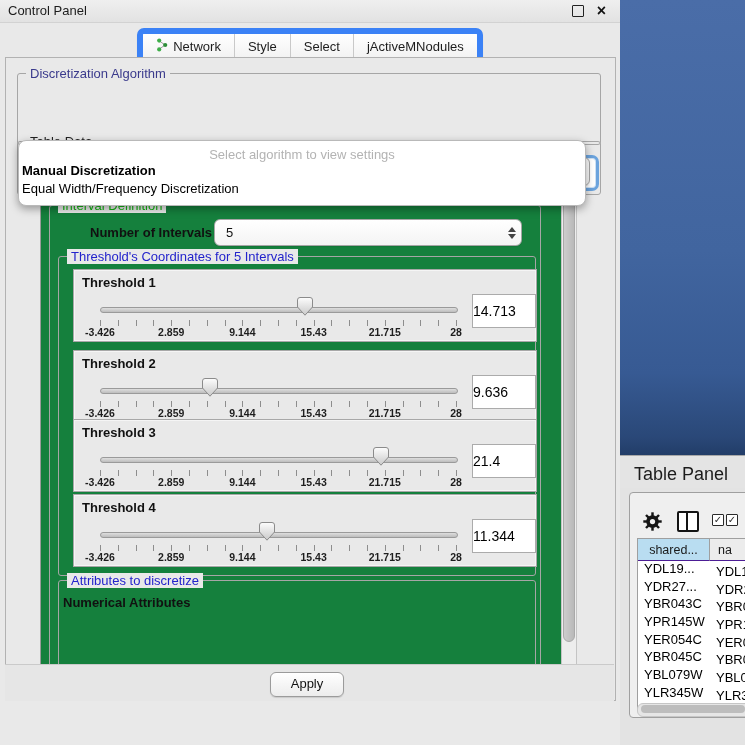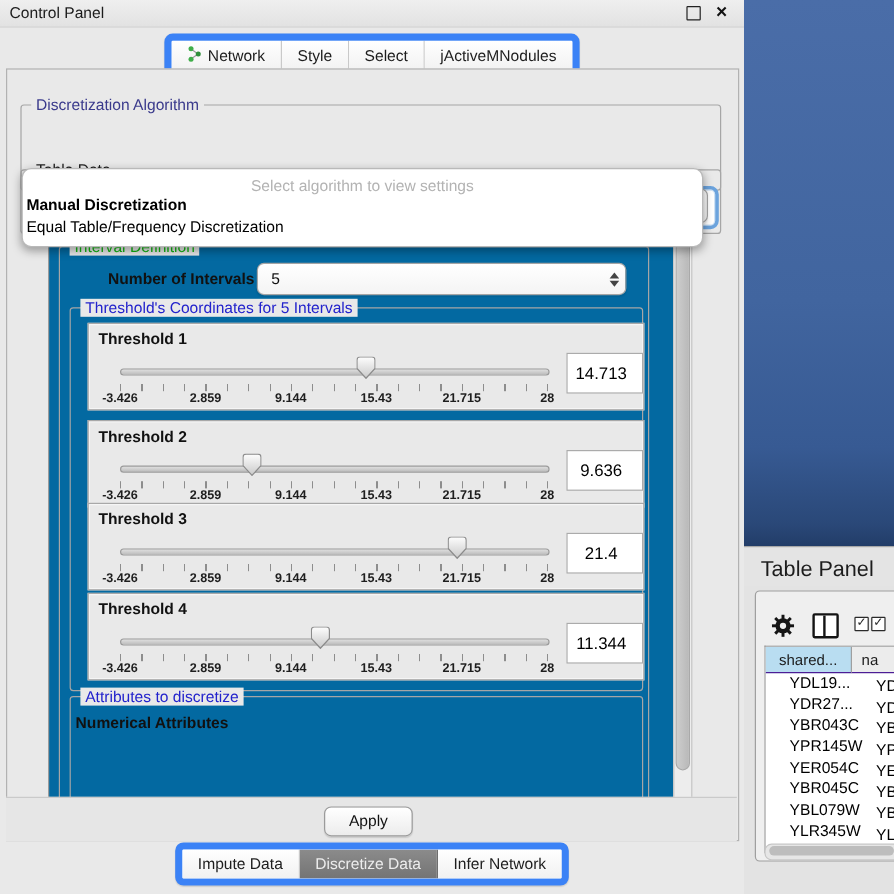--- a/index.html
+++ b/index.html
@@ -35,35 +35,35 @@
   .stepper .dn{width:0;height:0;border-left:4px solid transparent;border-right:4px solid transparent;border-top:5px solid #444;}
 
   
   #algo-ring{position:absolute;left:549px;top:97px;width:38px;height:30px;border:3px solid #6ba3dd;border-radius:7px;background:#fff;box-shadow:inset 0 0 0 1px #cfe2f5;}
   #algo-popup{position:absolute;left:12px;top:82px;width:566px;height:64px;background:#fff;border:1px solid #b9b9b9;border-radius:8px;box-shadow:0 3px 8px rgba(0,0,0,.35);z-index:5;}
   #algo-placeholder{position:absolute;left:0;top:6px;width:100%;text-align:center;font-size:13px;color:#b3b3b3;}
   .algo-item{position:absolute;left:3px;font-size:13px;color:#000;}
   .algo-item.b{font-weight:bold;}
 
   
-  #scrollpane{position:absolute;left:40px;top:196px;width:520px;height:468px;border:1px solid #9b9b9b;background:#0369a1;overflow:hidden;}
+  #scrollpane{position:absolute;left:40px;top:196px;width:520px;height:468px;border:1px solid #9b9b9b;background:#15803d;overflow:hidden;}
   #v-scrollbar{position:absolute;left:561px;top:196px;width:14px;height:468px;background:#ededed;border:1px solid #c4c4c4;}
   #v-thumb{position:absolute;left:1px;top:3px;width:10px;height:440px;background:linear-gradient(90deg,#cdcdcd,#b9b9b9);border-radius:6px;border:1px solid #a9a9a9;}
 
   
   .thr{position:absolute;left:14px;width:462px;height:71px;border:1px solid #a8a8a8;background:#e9e9e9;box-shadow:inset 0 0 0 1px #f5f5f5;}
   .thr .tlabel{position:absolute;left:8px;top:5px;font-size:13px;font-weight:bold;color:#111;}
   .thr .track{position:absolute;left:26px;top:37px;width:356px;height:4px;background:linear-gradient(#dedede,#bdbdbd);border:1px solid #9a9a9a;border-radius:3px;}
   .thr .thumbzone{position:absolute;left:26px;top:27px;width:356px;height:22px;}
   .thr .thumb{position:absolute;top:0;transform:translateX(-50%);}
   .thr .ticks{position:absolute;left:26px;top:50px;width:357px;height:6px;
         background:repeating-linear-gradient(90deg,#8d8d8d 0,#8d8d8d 1px,transparent 1px,transparent 17.8px);}
   .thr .scale{position:absolute;left:26px;top:56px;width:356px;height:12px;}
   .thr .scale span{position:absolute;transform:translateX(-50%);font-size:10.5px;font-weight:bold;color:#1e1e1e;white-space:nowrap;}
-  .thr .vbox{position:absolute;left:398px;top:24px;width:56px;height:32px;background:#fff;border:1px solid #ababab;font-size:14px;color:#000;text-align:center;line-height:32px;padding-right:6px;}
+  .thr .vbox{position:absolute;left:398px;top:24px;width:56px;height:32px;background:#fff;border:1px solid #ababab;font-size:14px;color:#000;text-align:left;line-height:32px;padding-right:6px;}
 
   
   #apply-strip{position:absolute;left:5px;top:664px;width:609px;height:36px;background:#e6e6e6;border-top:1px solid #cacaca;}
   #apply-btn{position:absolute;left:265px;top:7px;width:72px;height:23px;background:linear-gradient(#ffffff,#ececec);border:1px solid #9b9b9b;border-radius:6px;font-size:13px;color:#111;text-align:center;line-height:22px;box-shadow:0 1px 1px rgba(0,0,0,.12);}
 
   
   #right-top{position:absolute;left:620px;top:0;width:125px;height:455px;
      background:linear-gradient(180deg,#4a6da8 0%,#41659f 55%,#375a93 82%,#2a4878 96%,#223d68 100%);}
 
   #table-panel-strip{position:absolute;left:620px;top:455px;width:125px;height:33px;background:#e4e4e4;border-top:1px solid #a8a8a8;}
@@ -76,21 +76,21 @@
   .cb{position:absolute;top:21px;width:10px;height:10px;border:1.5px solid #2a2a2a;border-radius:1px;font-size:10px;line-height:10px;text-align:center;color:#2a2a2a;background:#fff;}
   #cb1{left:82px;}
   #cb2{left:96px;}
 
   #tp-table{position:absolute;left:7px;top:45px;width:113px;height:172px;background:#fff;border:1px solid #9f9f9f;border-bottom:none;overflow:hidden;}
   .th-cell{position:absolute;top:0;height:22px;font-size:12.5px;color:#1a1a1a;line-height:22px;border-right:1px solid #9f9f9f;border-bottom:1px solid #4c1d95;box-sizing:border-box;}
   #th1{left:0;width:72px;text-align:center;background:#b9ddf1;}
   #th2{left:72px;width:60px;padding-left:8px;background:#ececec;}
   #tp-rows{position:absolute;left:0;top:22px;width:113px;height:150px;overflow:hidden;}
   .tp-row{height:17.7px;font-size:13px;color:#000;white-space:nowrap;}
-  .tp-row .c1{display:inline-block;width:66px;padding-left:20px;overflow:hidden;}
+  .tp-row .c1{display:inline-block;width:66px;padding-left:6px;overflow:hidden;}
   .tp-row .c2{display:inline-block;padding-left:6px;}
   #h-scrollbar{position:absolute;left:7px;top:210px;width:112px;height:12px;background:#e6e6e6;border:1px solid #c6c6c6;border-radius:6px;}
   #h-thumb{position:absolute;left:3px;top:1px;width:104px;height:8px;background:#bdbdbd;border-radius:5px;}
 </style>
 </head>
 <body>
 
 <div id="control-panel">
 
   <div id="cp-titlebar">
@@ -118,40 +118,40 @@
           <span>Select</span>
         </div>
         <div class="seg">
           <span>jActiveMNodules</span>
         </div>
       </div>
   </div>
 
   <div id="cp-content">
 
-    <div class="groupbox" style="left:11px;top:29px;width:582px;height:70px;text-align:right;">
+    <div class="groupbox" style="left:11px;top:15px;width:582px;height:70px;text-align:right;">
       <div class="grouptitle" style="color:#3a3a8c;">Discretization Algorithm</div>
     </div>
     <div id="algo-ring"></div>
 
     <div class="groupbox" style="left:11px;top:83px;width:582px;height:52px;">
       <div class="grouptitle" style="color:#222;">Table Data</div>
       <div class="combo" style="left:8px;top:15px;width:562px;height:27px;">
         <span class="val">galFiltered.sif default node</span>
         <span class="stepper">
             <span class="up"></span>
             <span class="dn"></span>
           </span>
       </div>
     </div>
 
     <div id="algo-popup">
       <div id="algo-placeholder">Select algorithm to view settings</div>
       <div class="algo-item b" style="top:22px;">Manual Discretization</div>
-      <div class="algo-item" style="top:40px;">Equal Table/Frequency Discretization</div>
+      <div class="algo-item" style="top:40px;">Equal Width/Frequency Discretization</div>
     </div>
   </div>
 
   <div id="scrollpane">
 
     <div class="groupbox" style="left:8px;top:8px;width:490px;height:470px;">
       <div class="grouptitle" style="color:#13b413;">Interval Definition</div>
 
       <div style="position:absolute;left:40px;top:19px;font-size:13px;font-weight:bold;color:#111;">Number of Intervals</div>
       <div class="combo" style="left:164px;top:13px;width:306px;height:25px;">
@@ -287,33 +287,20 @@
     </div>
   </div>
   <div id="v-scrollbar">
       <div id="v-thumb"></div>
     </div>
 
   <div id="apply-strip">
     <div id="apply-btn">Apply</div>
   </div>
 
-  <div id="bottom-tabbar-wrap">
-    <div class="segbar">
-        <div class="seg">
-          <span>Impute Data</span>
-        </div>
-        <div class="seg sel">
-          <span>Discretize Data</span>
-        </div>
-        <div class="seg">
-          <span>Infer Network</span>
-        </div>
-      </div>
-  </div>
 </div>
 
 <div id="right-top">
   
 </div>
 
 <div id="table-panel-strip">
   <div id="table-panel-title">Table Panel</div>
 </div>
 

